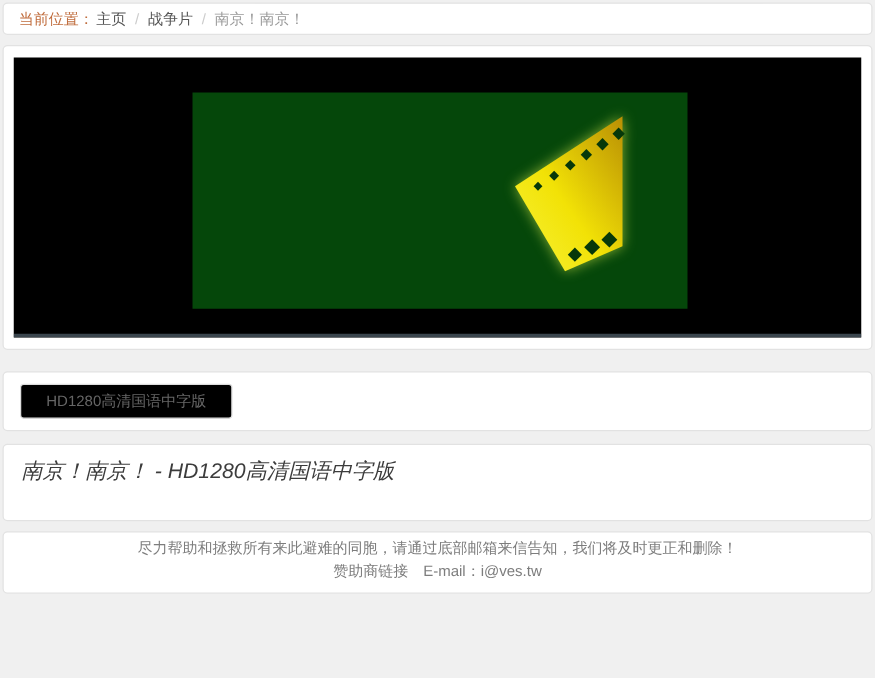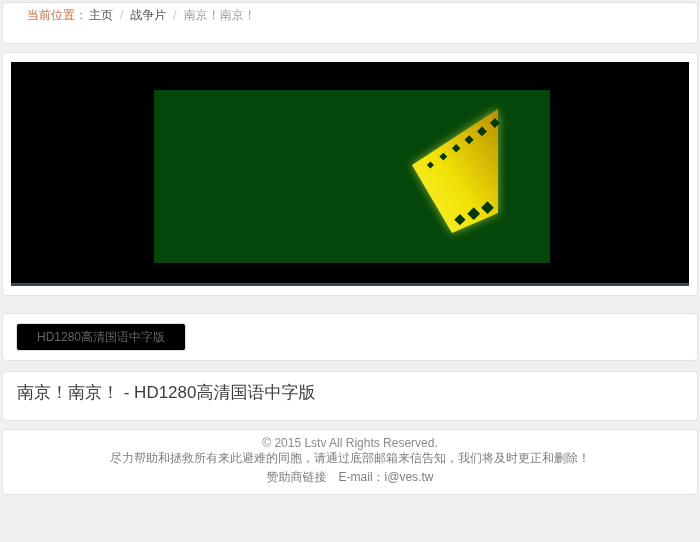--- a/index.html
+++ b/index.html
@@ -14,21 +14,21 @@
   body{
     background:var(--page-bg);
     font-family:"Liberation Sans","DejaVu Sans",sans-serif;
     font-size:12px;color:#555;
   }
   .card{
     margin:0 2px;background:#fff;border:1px solid var(--card-border);
     border-radius:4px;
   }
   
-  #breadcrumb-card{margin-top:2px;height:42px;line-height:24px;padding:0 24px;
+  #breadcrumb-card{margin-top:2px;height:26px;line-height:24px;padding:0 12px;
     white-space:nowrap;overflow:hidden;}
   .crumb-label{color:var(--crumb-label);}
   .crumb-link{color:var(--link);text-decoration:none;margin:0 2px;cursor:pointer;}
   .crumb-sep{color:var(--sep);margin:0 5px;}
   .crumb-current{color:var(--muted);margin-left:2px;}
   
   #player-card{margin-top:8px;padding:9px 8px;}
   #player{position:relative;height:224px;background:var(--player-bg);overflow:hidden;}
   #player-screen{
     position:absolute;left:143px;top:28px;width:396px;height:173px;
@@ -41,21 +41,21 @@
   
   #episodes-card{margin-top:17px;padding:9px 13px;}
   .episode-btn{
     display:inline-block;background:#000000;border:1px solid var(--btn-border);
     border-radius:3px;color:var(--btn-text);font-size:12px;line-height:26px;
     padding:0 20px;min-width:163px;text-align:center;cursor:pointer;
   }
   
   #detail-card{margin-top:10px;padding:10px 14px 12px;}
   #detail-title{font-size:17px;font-weight:400;color:var(--title-color);
-    line-height:22px;margin-bottom:4px;}
+    line-height:22px;margin-bottom:16px;font-style:italic;}
   #detail-desc{font-size:12px;color:var(--desc-color);line-height:16px;}
   
   #footer-card{margin-top:8px;padding:6px 10px 9px;text-align:center;
     color:var(--footer-text);}
   .footer-copyright{font-size:12px;line-height:14px;margin-bottom:2px;}
   .footer-line{font-size:12px;line-height:13px;color:#7d7d7d;}
   .footer-contact{margin-top:4px;line-height:16px;font-size:12px;color:#7d7d7d;}
   .footer-contact span{margin:0 6px;}
   a{cursor:pointer;}
 </style>
@@ -99,18 +99,17 @@
 
 <div class="card" id="episodes-card">
   <a class="episode-btn">HD1280高清国语中字版</a>
 </div>
 
 <div class="card" id="detail-card">
   <h1 id="detail-title">南京！南京！ - HD1280高清国语中字版</h1>
 </div>
 
 <div class="card" id="footer-card">
-  <div class="footer-copyright">© 2015 Lstv All Rights Reserved.</div>
   <div class="footer-line">尽力帮助和拯救所有来此避难的同胞，请通过底部邮箱来信告知，我们将及时更正和删除！</div>
   <div class="footer-contact">
     <span>赞助商链接</span><span>E-mail：i@ves.tw</span>
   </div>
 </div>
 
 </body></html>

